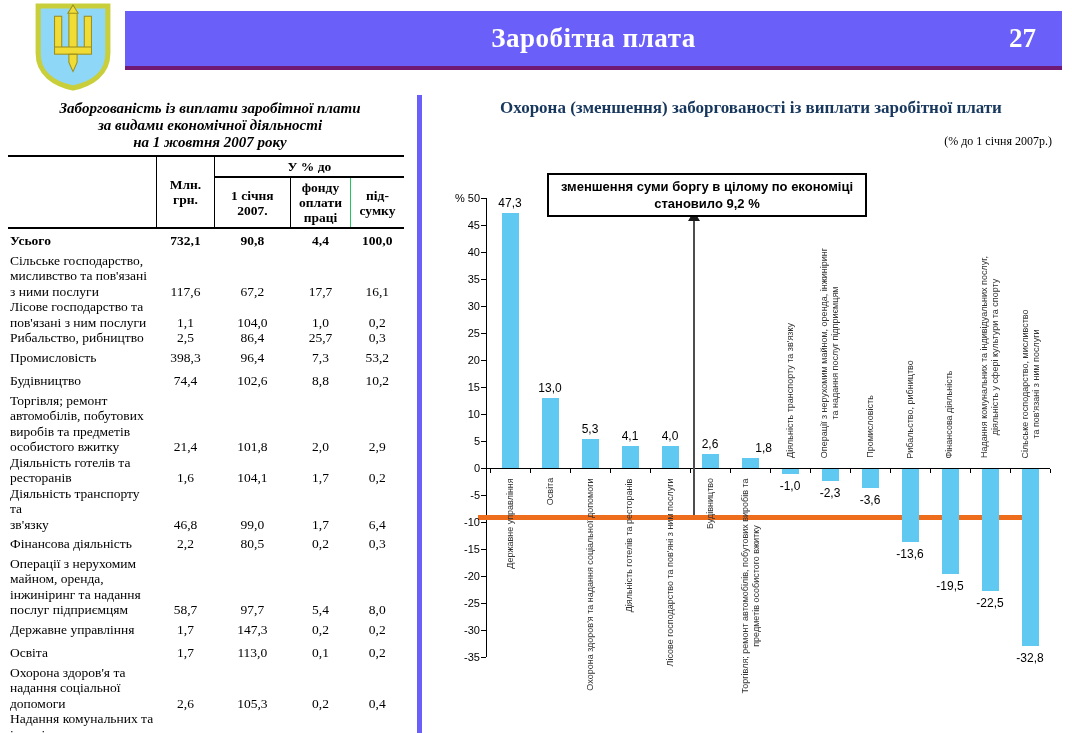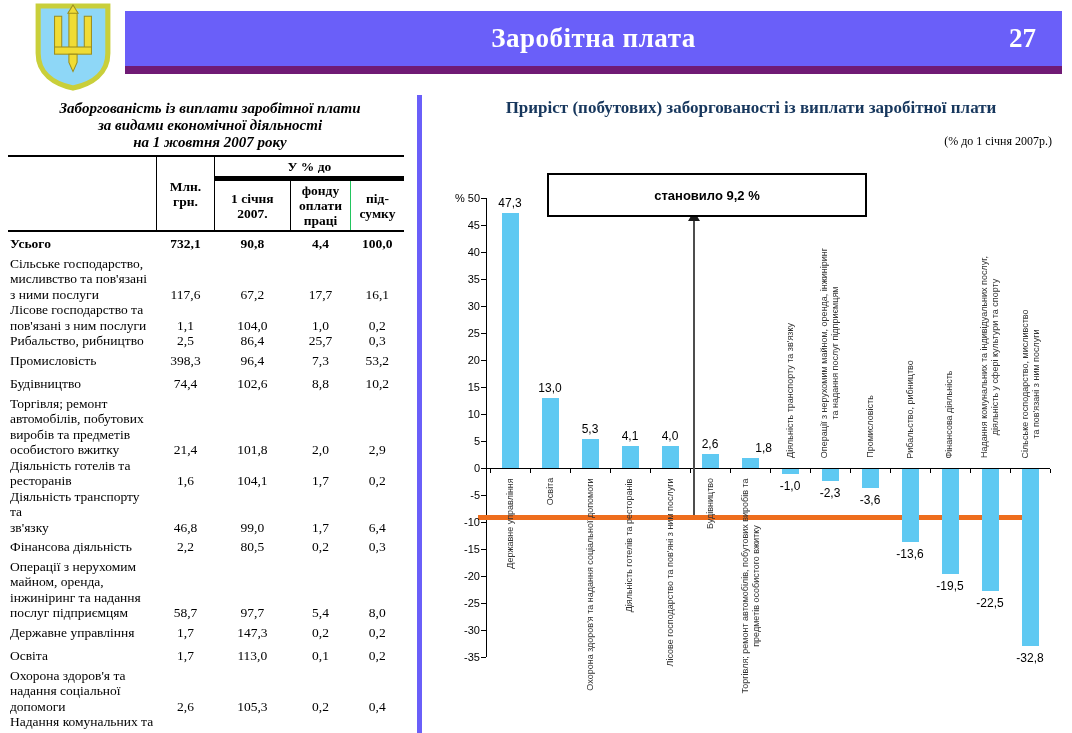--- a/index.html
+++ b/index.html
@@ -2,35 +2,35 @@
 <html><head>
 <meta charset="utf-8">
 <style>
   html,body{margin:0;padding:0;background:#fff;}
   body{width:1072px;height:733px;overflow:hidden;position:relative;
        font-family:"Liberation Serif",serif;color:#000;}
   .slide{position:absolute;inset:0;}
 
   
   .header-bar{position:absolute;left:125px;top:11px;width:937px;height:55px;
-    background:#6A5FF9;border-bottom:8px solid #701a75;display:flex;align-items:center;}
+    background:#6A5FF9;border-bottom:4px solid #701a75;display:flex;align-items:center;}
   .header-title{flex:1;text-align:center;color:#fff;font-weight:bold;font-size:27px;letter-spacing:.5px;}
   .page-number{position:absolute;right:26px;top:12px;color:#fff;font-weight:bold;font-size:27px;}
   .emblem{position:absolute;left:32px;top:1px;width:82px;height:92px;}
 
   
   .left-panel{position:absolute;left:8px;top:100px;width:404px;}
   .table-title{text-align:center;font-weight:bold;font-size:15px;line-height:17px;font-style:italic;}
   table.debt{border-collapse:collapse;width:396px;margin-top:4px;font-size:13.5px;
     border-top:2px solid #000;}
   table.debt thead{border-bottom:2px solid #000;}
   table.debt th{font-weight:bold;text-align:center;vertical-align:middle;line-height:15px;padding:2px 1px;}
   th.c-lbl{border-right:1px solid #000;width:150px;}
   th.c-mln{border-right:1px solid #000;width:56px;}
-  th.c-grp{border-bottom:5px solid #000000;}
+  th.c-grp{border-bottom:2px solid #000000;}
   th.c-jan{border-right:1px solid #000;width:76px;}
   th.c-fund{border-right:1px solid #22c55e;width:58px;}
   th.c-sum{width:52px;white-space:pre-line;}
   table.debt td{padding:0 2px;vertical-align:bottom;line-height:15.5px;}
   td.lbl{white-space:pre-line;text-align:left;}
   td.num{text-align:center;}
   tr.pad td{padding-top:4px;padding-bottom:4px;}
   tr.bold td{font-weight:bold;}
 
   
@@ -224,30 +224,31 @@
             <td class="num">77,5</td>
             <td class="num">2,1</td>
             <td class="num">1,4</td>
           </tr>
         </tbody>
     </table>
   </div>
 
   <div class="divider"></div>
 
-  <div class="chart-title">Приріст (побутових) заборгованості із виплати заробітної плати</div>
+  <div class="chart-title">Охорона (зменшення) заборгованості із виплати заробітної плати</div>
   <div class="chart-subtitle">(% до 1 січня 2007р.)</div>
 
   <div id="plot">
     <div class="yaxis"></div>
     <div class="xaxis"></div>
     <div class="refline" style="background: rgb(238, 109, 29); top: 350.18px;"></div>
     <div class="stem"></div>
     <div class="arrowhead"></div>
     <div class="callout">
+      <div>зменшення суми боргу в цілому по економіці</div>
       <div>становило  9,2 %</div>
     </div>
   <div class="ytick" style="top: 33px;"></div>
       <div class="ylab" style="top: 27px;">% 50</div>
       <div class="ytick" style="top: 60px;"></div>
       <div class="ylab" style="top: 54px;">45</div>
       <div class="ytick" style="top: 87px;"></div>
       <div class="ylab" style="top: 81px;">40</div>
       <div class="ytick" style="top: 114px;"></div>
       <div class="ylab" style="top: 108px;">35</div>

